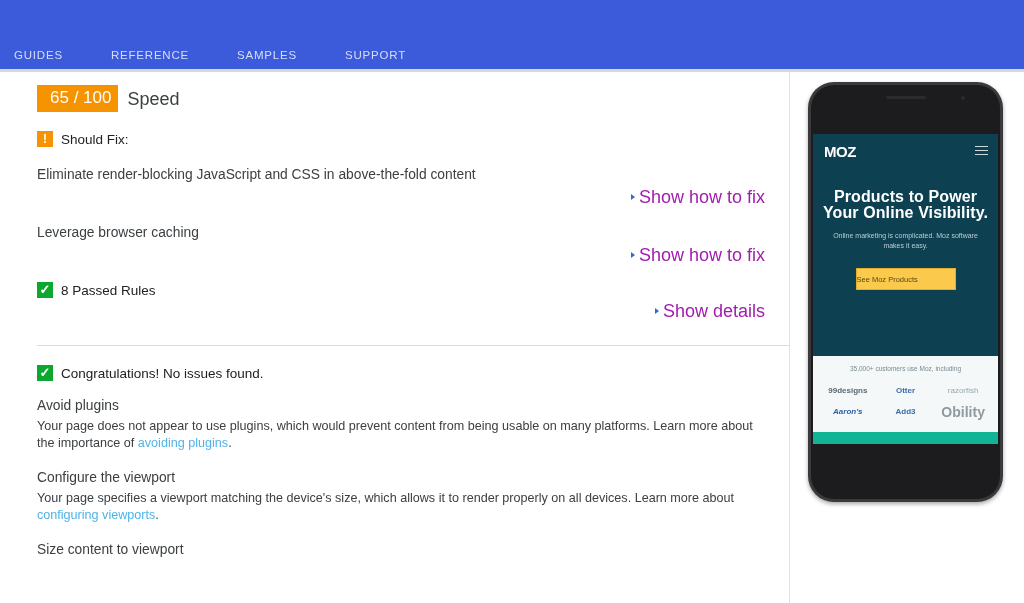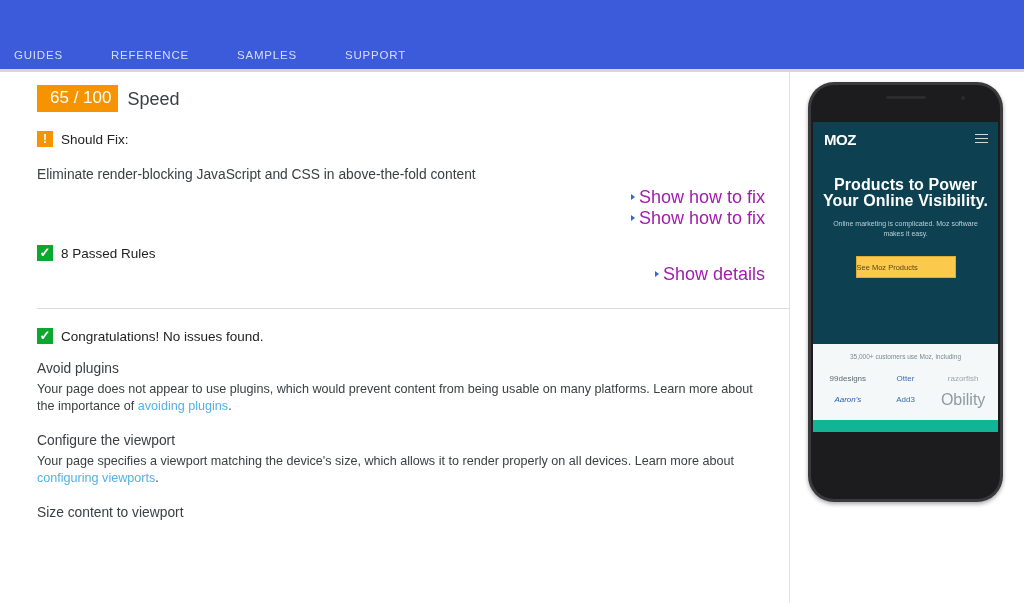--- a/index.html
+++ b/index.html
@@ -218,21 +218,21 @@
   .phone-inner-bezel {
     position: absolute;
     left: 3px; top: 3px; right: 3px; bottom: 3px;
     border-radius: 23px;
     background: #1c1c1e;
   }
   .phone-screen {
     position: absolute;
     left: 5px;
     right: 5px;
-    top: 40px;
+    top: 52px;
     height: 310px;
     background: #0f3a4a;
     overflow: hidden;
   }
   .moz-hero {
     background: #0d4152;
     height: 222px;
     position: relative;
     overflow: hidden;
   }
@@ -318,28 +318,28 @@
     flex-wrap: wrap;
   }
   .logo-cell {
     width: 33.33%;
     height: 21px;
     display: flex;
     align-items: center;
     justify-content: center;
     font-size: 8px;
     color: #9aa7ad;
-    font-weight: normal;
+    font-weight: bold;
   }
   .logo-cell.b1 { color: #5b6b72; }
   .logo-cell.b2 { color: #3a6ea8; }
   .logo-cell.b3 { color: #9aa7ad; font-weight: normal; }
   .logo-cell.b4 { color: #2b5fa8; font-style: italic; }
   .logo-cell.b5 { color: #3a6ea8; }
-  .logo-cell.b6 { color: #8e9ba1; font-weight: normal; font-size: 16px; }
+  .logo-cell.b6 { color: #8e9ba1; font-weight: bold; font-size: 14px; }
   .moz-local {
     background: #11b495;
     height: 74px;
     position: relative;
     text-align: center;
   }
   .moz-local-title {
     color: #d8f4ee;
     font-size: 11px;
     padding-top: 22px;
@@ -394,20 +394,21 @@
         </span>
         <span class="status-text">Should Fix:</span>
       </div>
 
       <div class="rule-title">Eliminate render-blocking JavaScript and CSS in above-the-fold content</div>
       <div class="disclosure">
         <span class="tri"></span>
         <span class="dlabel">Show how to fix</span>
       </div>
 
+      <div class="rule-title">Leverage browser caching</div>
       <div class="disclosure">
         <span class="tri"></span>
         <span class="dlabel">Show how to fix</span>
       </div>
 
       <div class="status-line">
         <span class="sq green">
           <span class="glyph">✓</span>
         </span>
         <span class="status-text">8 Passed Rules</span>

